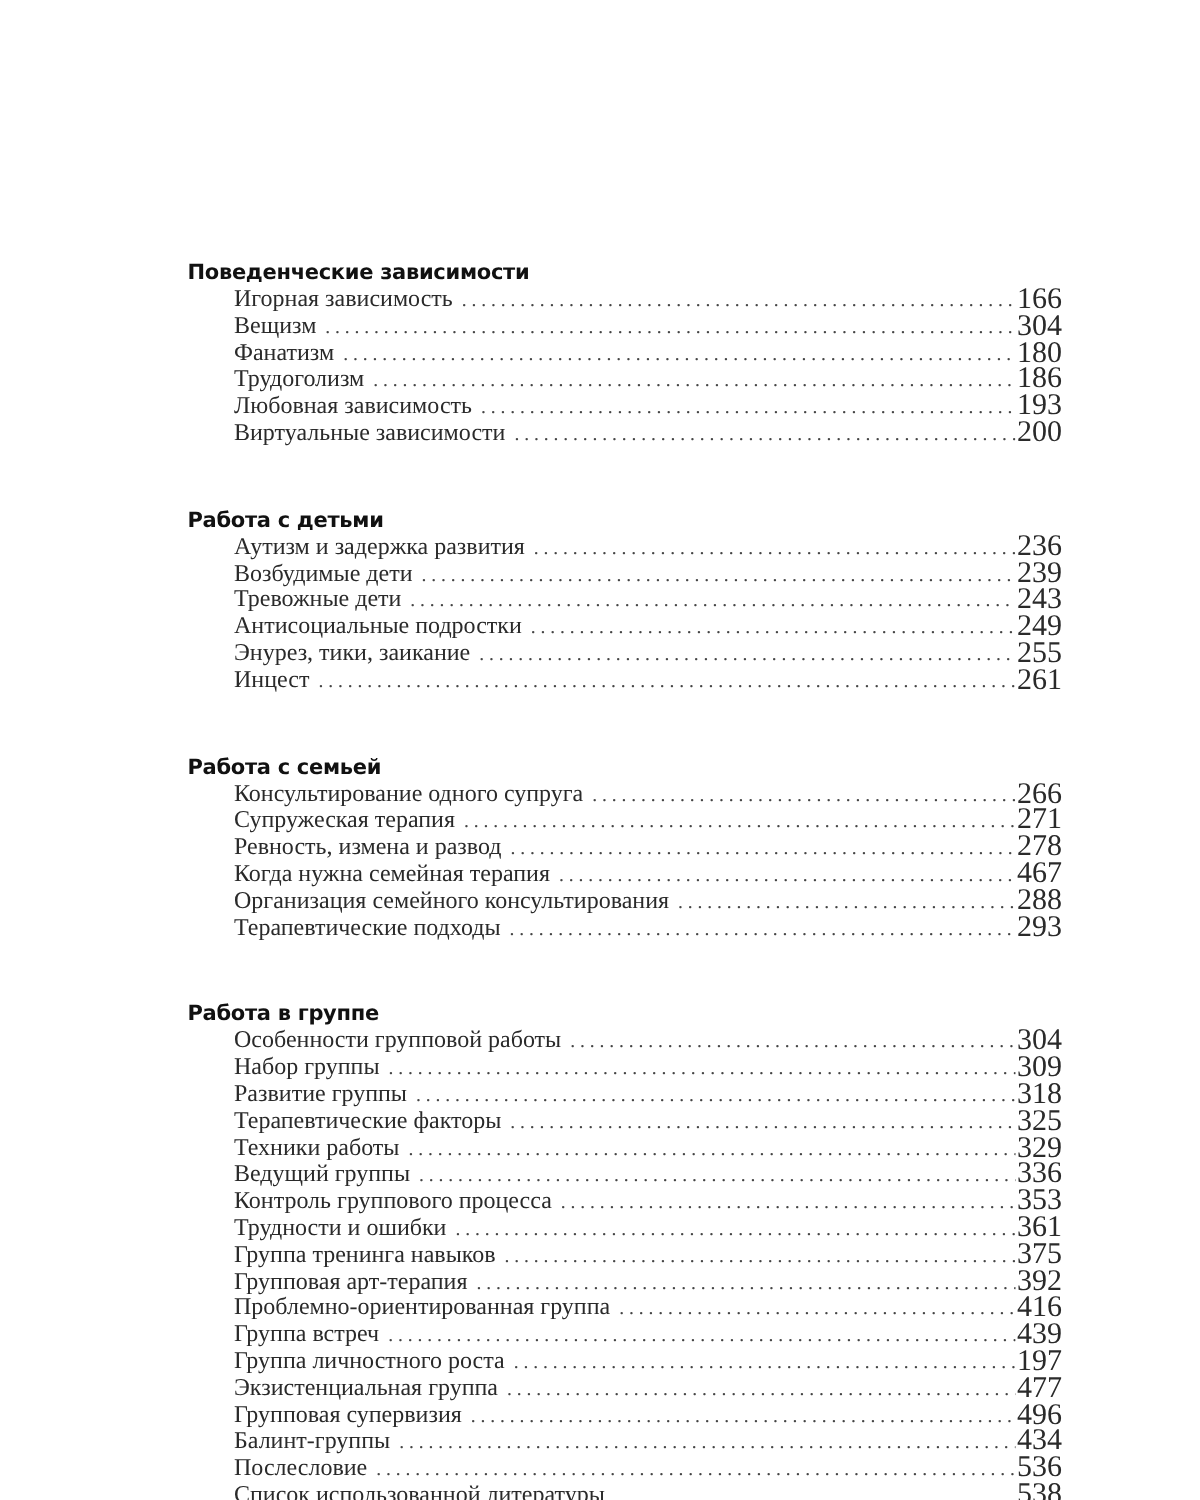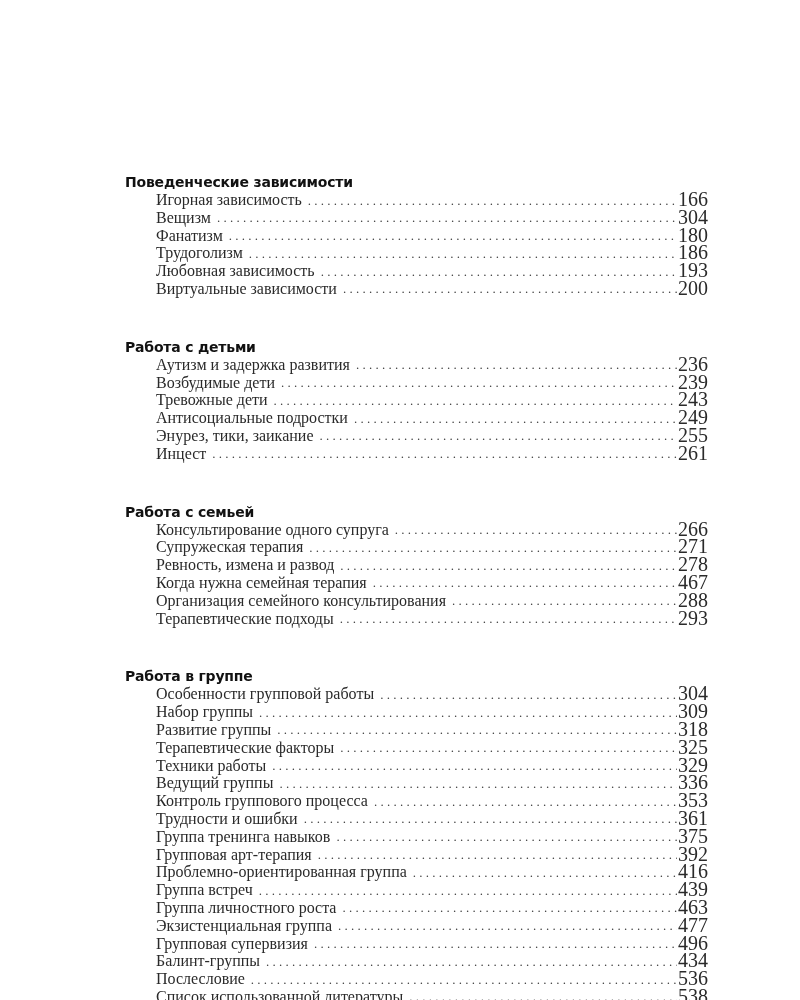--- a/index.html
+++ b/index.html
@@ -189,21 +189,21 @@
         <span class="page">416</span>
       </div>
       <div class="entry">
         <span class="label">Группа встреч</span>
         <span class="leader"></span>
         <span class="page">439</span>
       </div>
       <div class="entry">
         <span class="label">Группа личностного роста</span>
         <span class="leader"></span>
-        <span class="page">463</span>
+        <span class="page">197</span>
       </div>
       <div class="entry">
         <span class="label">Экзистенциальная группа</span>
         <span class="leader"></span>
         <span class="page">477</span>
       </div>
       <div class="entry">
         <span class="label">Групповая супервизия</span>
         <span class="leader"></span>
         <span class="page">496</span>

